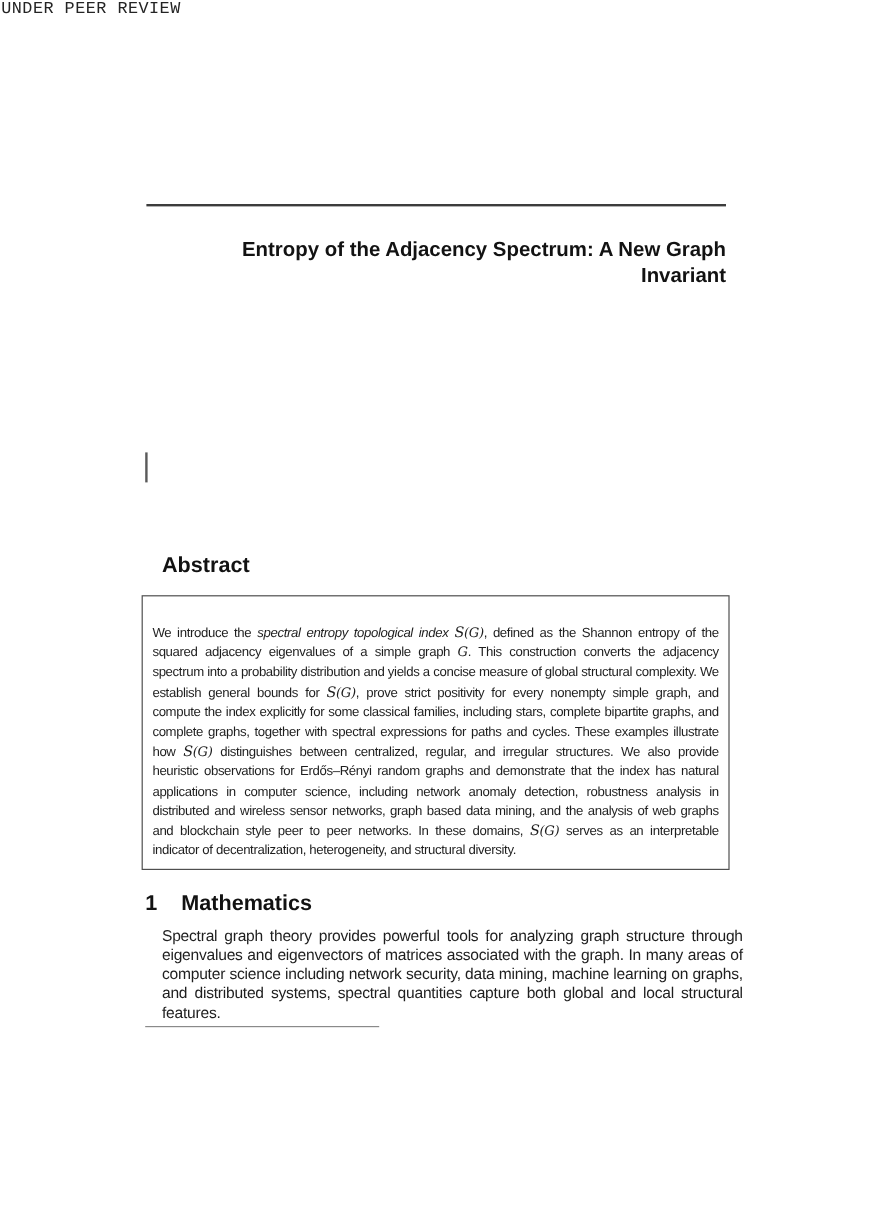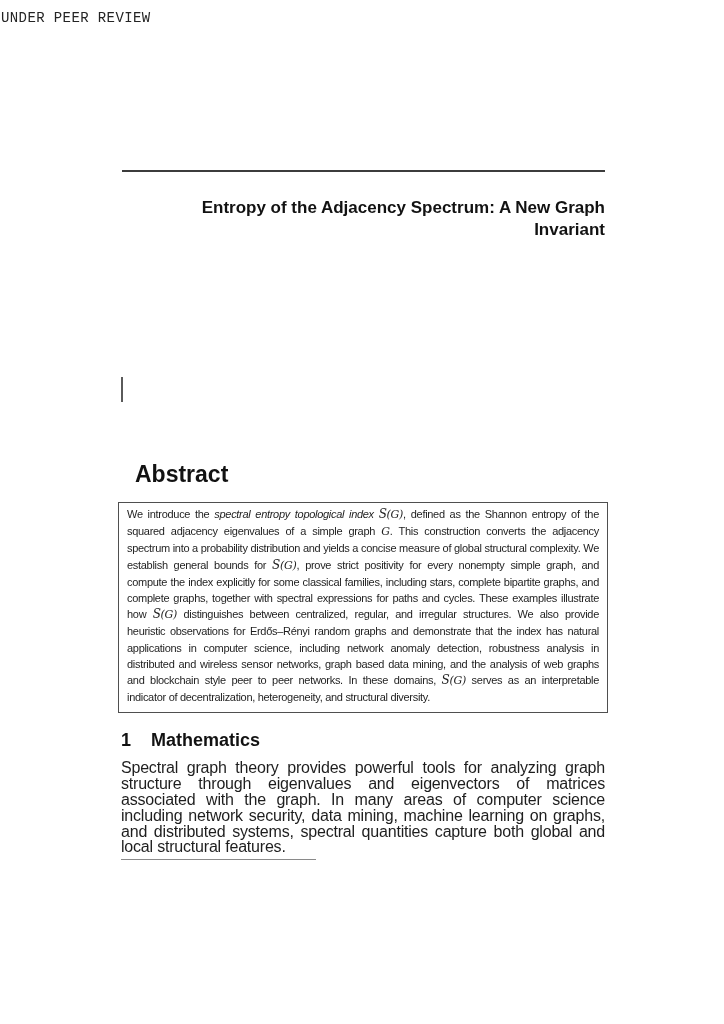--- a/index.html
+++ b/index.html
@@ -10,21 +10,21 @@
     font-family: "Liberation Sans", sans-serif;
     color: #1b1b1b;
     overflow: hidden;
   }
   .page {
     position: absolute; inset: 0;
     background: #ffffff;
     overflow: hidden;
   }
   .watermark {
-    position: absolute; left: 1px; top: 10px;
+    position: absolute; left: 1px; top: 0;
     font-family: "Liberation Mono", "DejaVu Sans Mono", monospace;
     font-size: 14px; letter-spacing: 0.4px;
     color: #242424;
     white-space: nowrap;
   }
   .title-rule {
     position: absolute; left: 122px; top: 170px;
     width: 483px; height: 1.5px;
     background: #3c3c3c;
   }
@@ -39,28 +39,28 @@
   .cursor-mark {
     position: absolute; left: 121px; top: 377px;
     width: 2px; height: 25px;
     background: #5a5a5a;
   }
   .content {
     position: absolute; left: 118px; top: 461px;
     width: 490px;
   }
   .abstract-heading {
-    font-size: 23px; font-weight: 700;
+    font-size: 18px; font-weight: 700;
     margin-left: 17px;
     color: #121212;
   }
   .abstract-box {
     margin-top: 14px;
     border: 1.4px solid #4f4f4f;
-    padding: 3px 8px 7px 8px;
+    padding: 22px 8px 7px 8px;
     background: #ffffff;
   }
   .abstract-text {
     font-size: 11px; line-height: 16.2px;
     text-align: justify;
     letter-spacing: -0.3px;
     color: #1e1e1e;
   }
   .run-n { font-style: normal; }
   .run-i { font-style: italic; }
@@ -88,23 +88,23 @@
     letter-spacing: -0.2px;
     color: #1e1e1e;
   }
   .section-heading {
     margin-top: 17px; margin-left: 3px;
     font-size: 18px; font-weight: 700;
     color: #121212;
   }
   .section-number { display: inline-block; margin-right: 15px; }
   .intro-paragraph {
-    margin-top: 9px; margin-left: 3px;
+    margin-top: 9px; margin-left: 17px;
     width: 484px;
-    font-size: 16px; line-height: 15.8px;
+    font-size: 13px; line-height: 15.8px;
     text-align: justify;
     letter-spacing: -0.2px;
     color: #1e1e1e;
   }
   .footnote-rule {
     margin-top: 4px; margin-left: 3px;
     width: 195px; height: 1px;
     background: #8a8a8a;
   }
 </style>

